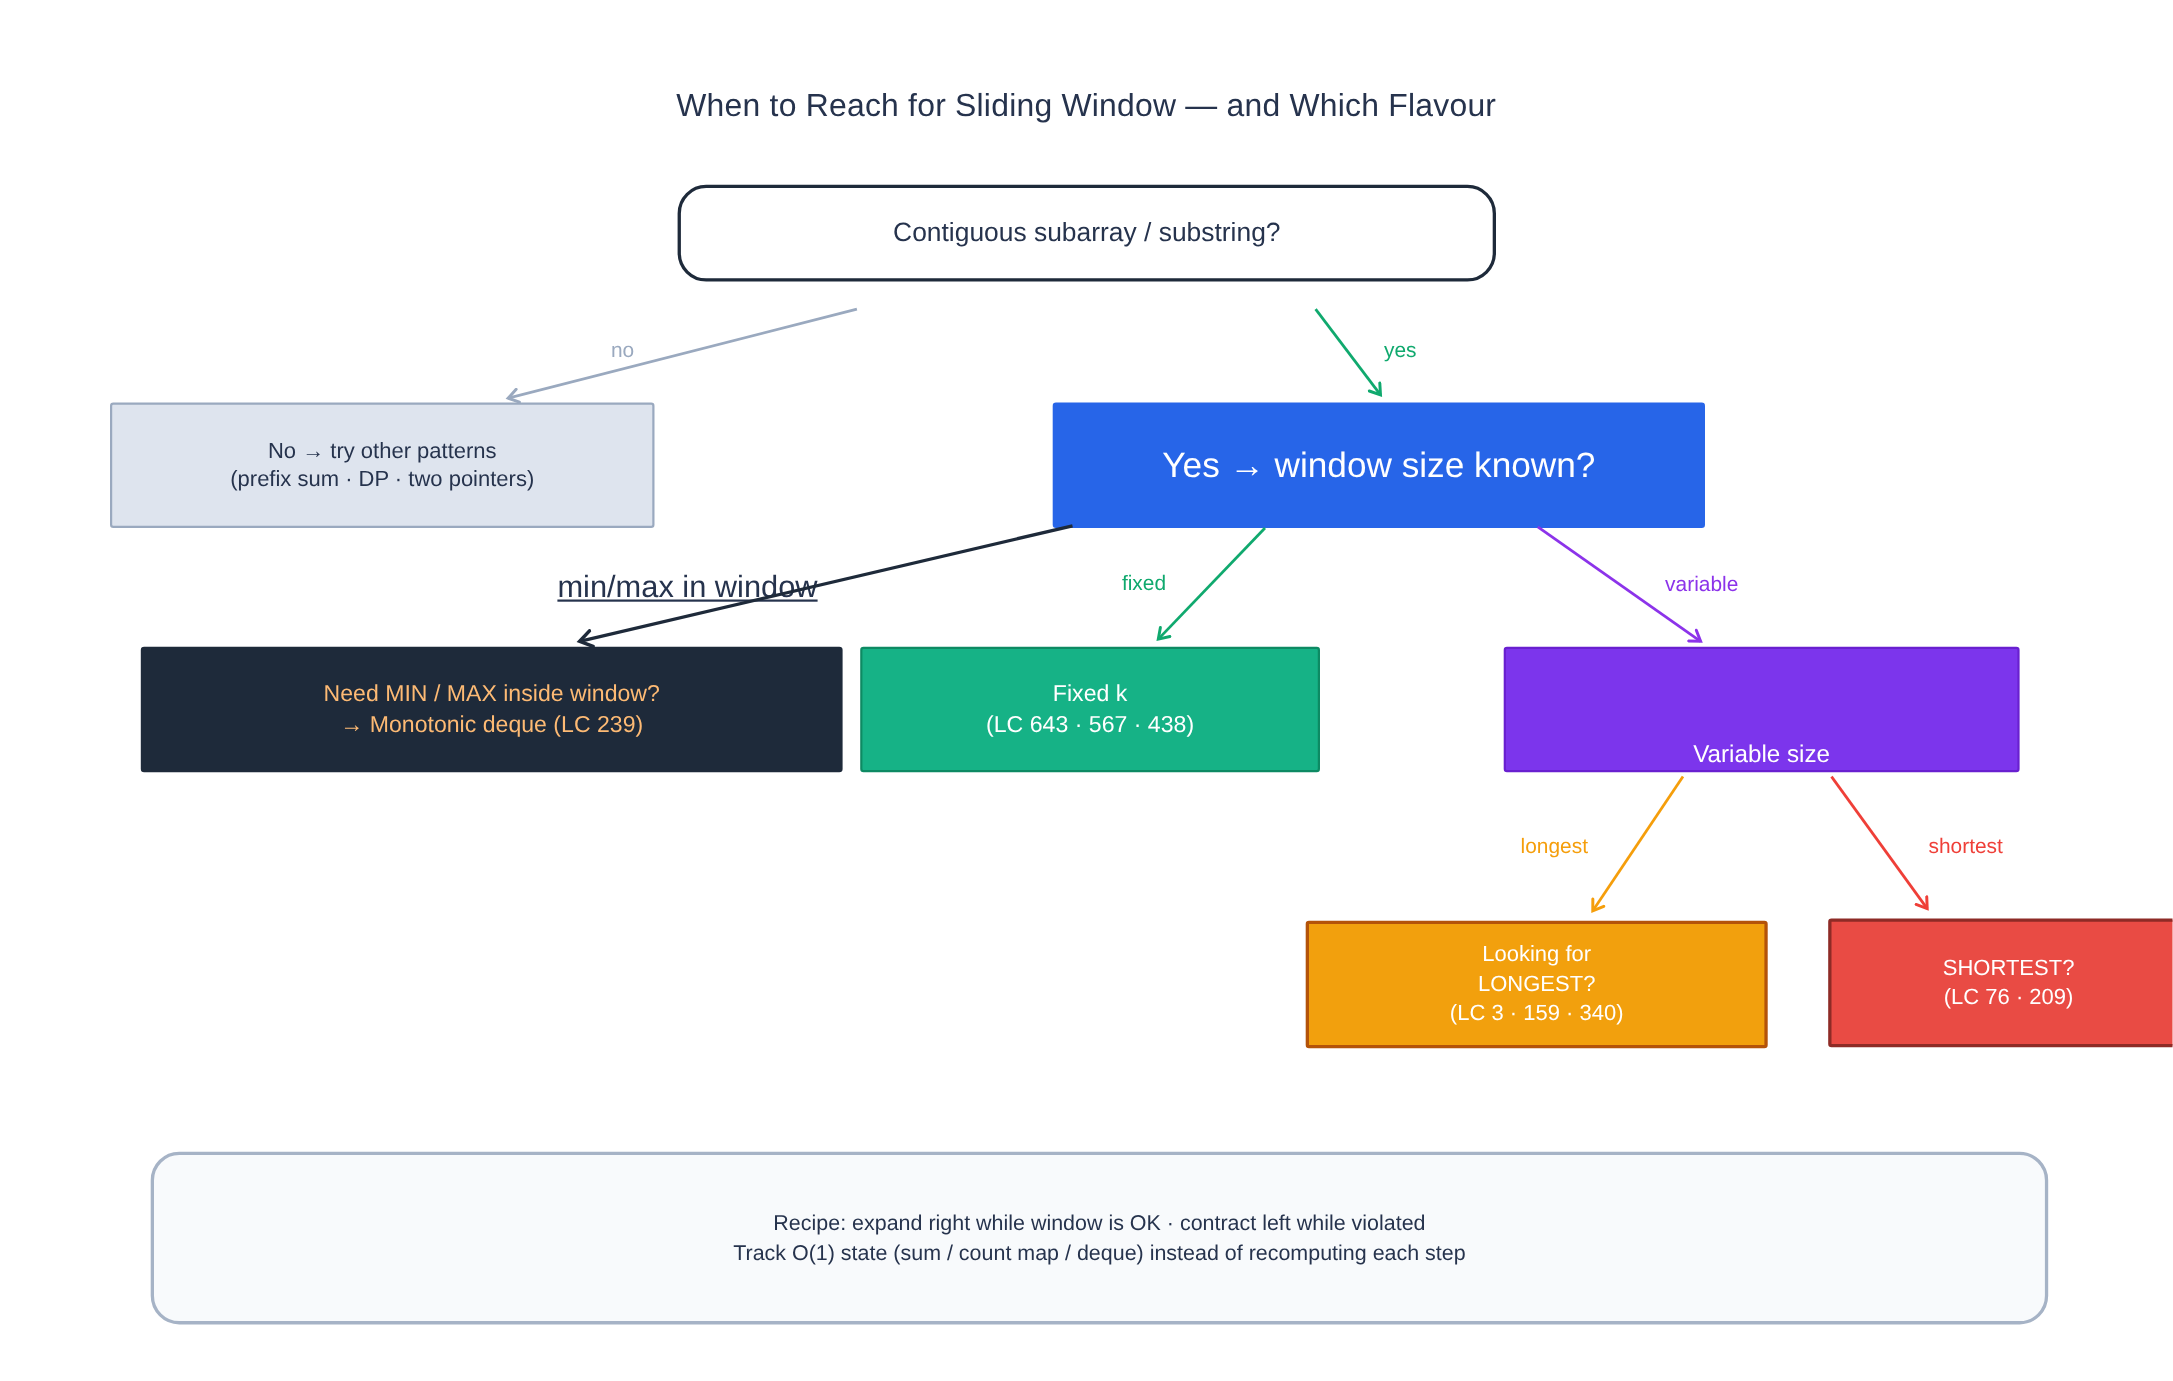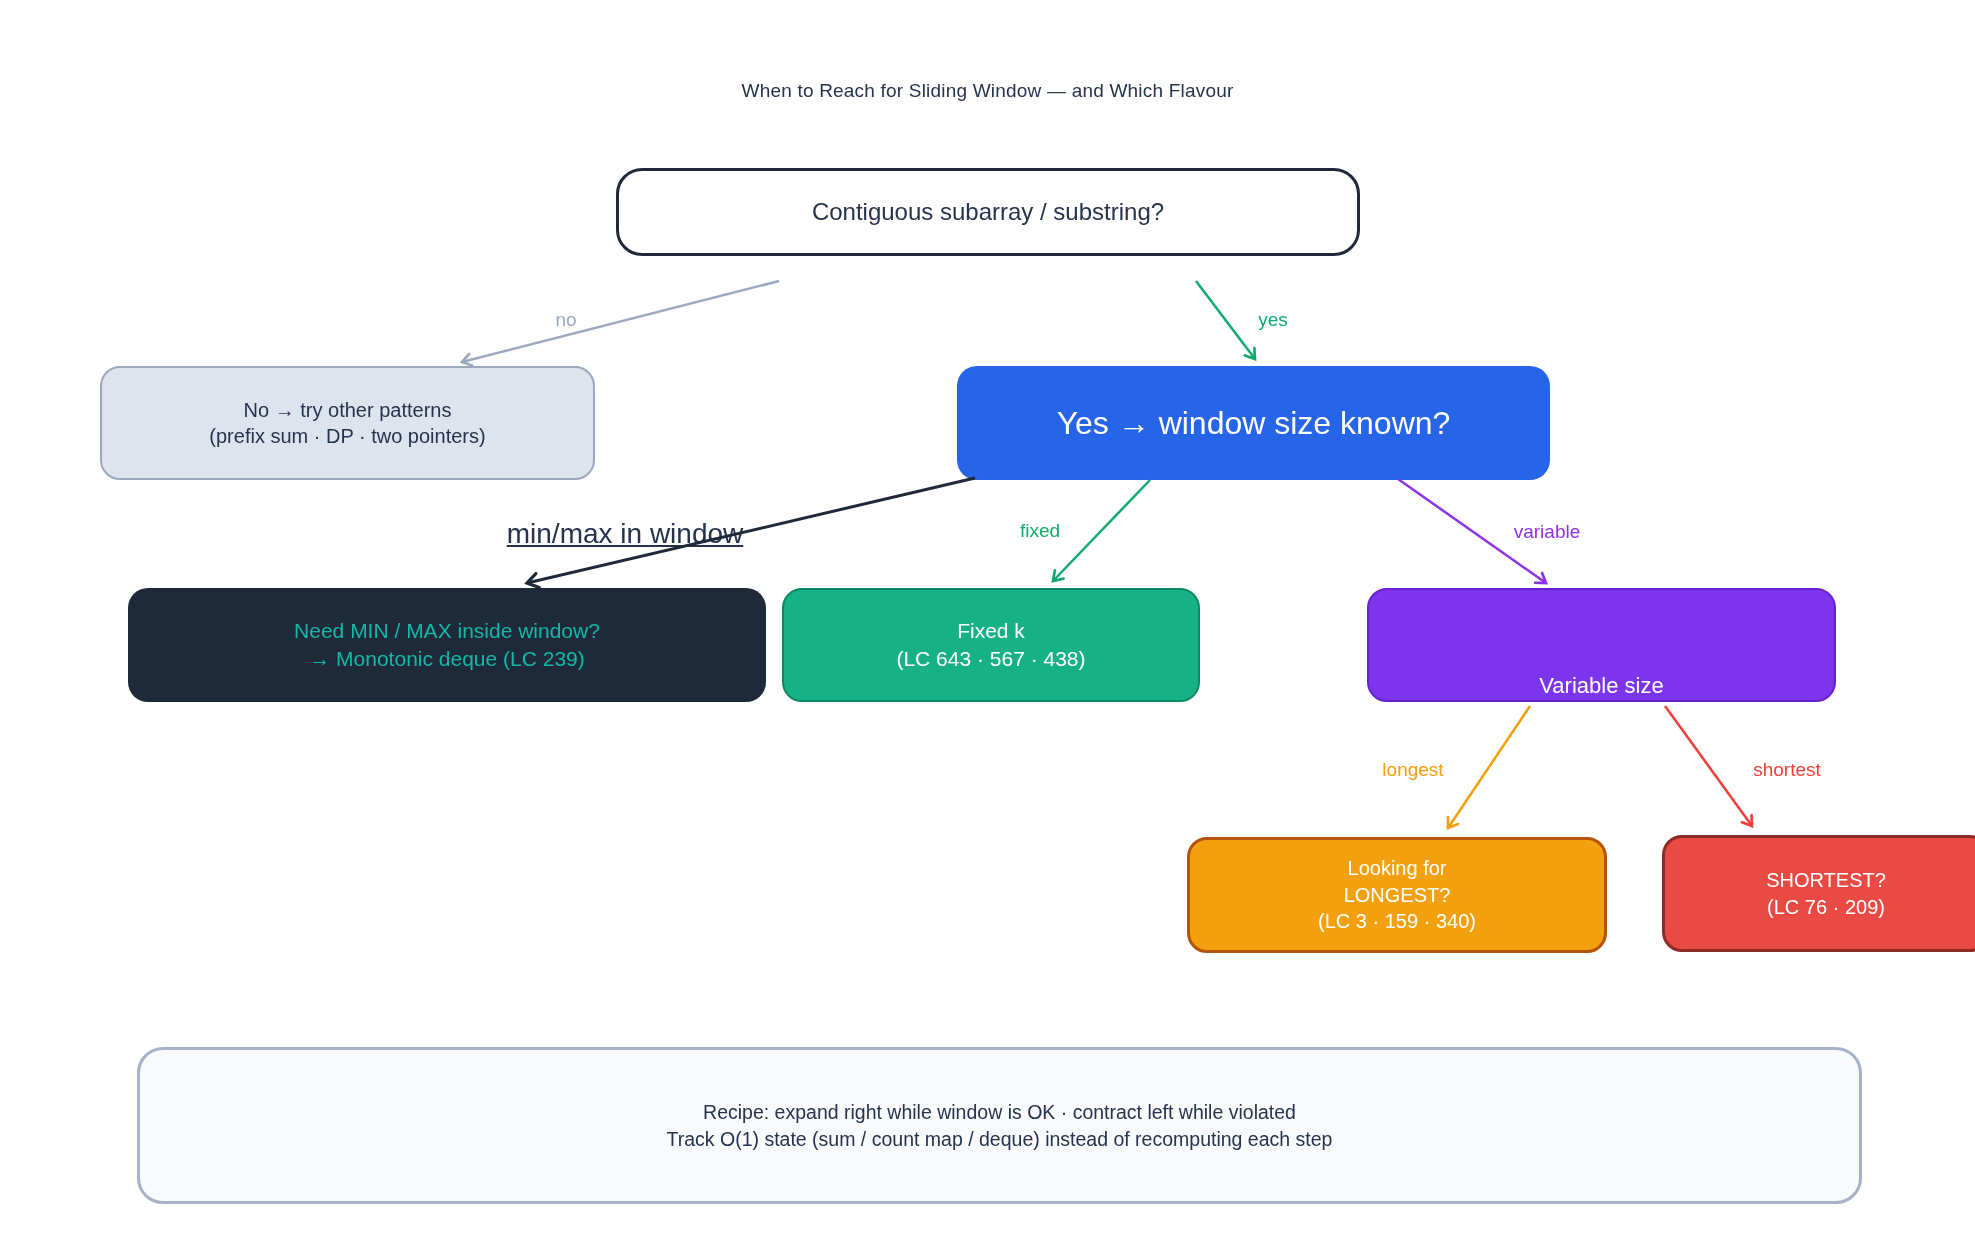--- a/index.html
+++ b/index.html
@@ -3,35 +3,35 @@
 <meta charset="utf-8">
 <style>
   html,body{margin:0;padding:0;background:#ffffff;}
   body{
     width:1975px;height:1255px;position:relative;overflow:hidden;
     font-family:"Liberation Sans","DejaVu Sans",sans-serif;
     color:var(--ink,#26334d);
   }
   .title{
     position:absolute;left:0;top:80px;width:1975px;text-align:center;
-    font-size:19px;font-weight:500;letter-spacing:.2px;color:var(--ink);
+    font-size:29px;font-weight:500;letter-spacing:.2px;color:var(--ink);
   }
   .node{
     position:absolute;display:flex;flex-direction:column;align-items:center;justify-content:center;
-    text-align:center;border-radius:20px;line-height:1.32;box-sizing:border-box;
+    text-align:center;border-radius:3px;line-height:1.32;box-sizing:border-box;
   }
   .node span{display:block;}
   .node-root{left:616px;top:168px;width:744px;height:88px;background:#fff;
     border:3px solid var(--ink-fill);font-size:24px;color:var(--ink);border-radius:26px;}
   .node-no{left:100px;top:366px;width:495px;height:114px;background:var(--gray-fill);
     border:2.5px solid var(--gray-edge);font-size:20px;color:var(--ink);}
   .node-yes{left:957px;top:366px;width:593px;height:114px;background:var(--blue);
     color:#fff;font-size:32px;}
   .node-deque{left:128px;top:588px;width:638px;height:114px;background:var(--ink-fill);
-    color:#14b8a6;font-size:21px;}
+    color:#fdba74;font-size:21px;}
   .node-fixed{left:782px;top:588px;width:418px;height:114px;background:var(--green-fill);
     border:2.5px solid var(--green-border);color:#fff;font-size:21px;}
   .node-variable{left:1367px;top:588px;width:469px;height:114px;background:var(--purple-fill);
     border:2.5px solid var(--purple-border);color:#fff;font-size:22px;justify-content:flex-end;}
   .node-longest{left:1187px;top:837px;width:420px;height:116px;background:var(--orange-fill);
     border:3px solid var(--orange-border);color:#fff;font-size:20px;}
   .node-shortest{left:1662px;top:835px;width:328px;height:117px;background:var(--red-fill);
     border:3px solid var(--red-border);color:#fff;font-size:20px;}
   .node-recipe{left:137px;top:1047px;width:1725px;height:157px;background:var(--recipe-fill);
     border:3px solid var(--recipe-border);font-size:19.5px;color:var(--ink);border-radius:26px;line-height:1.35;}

